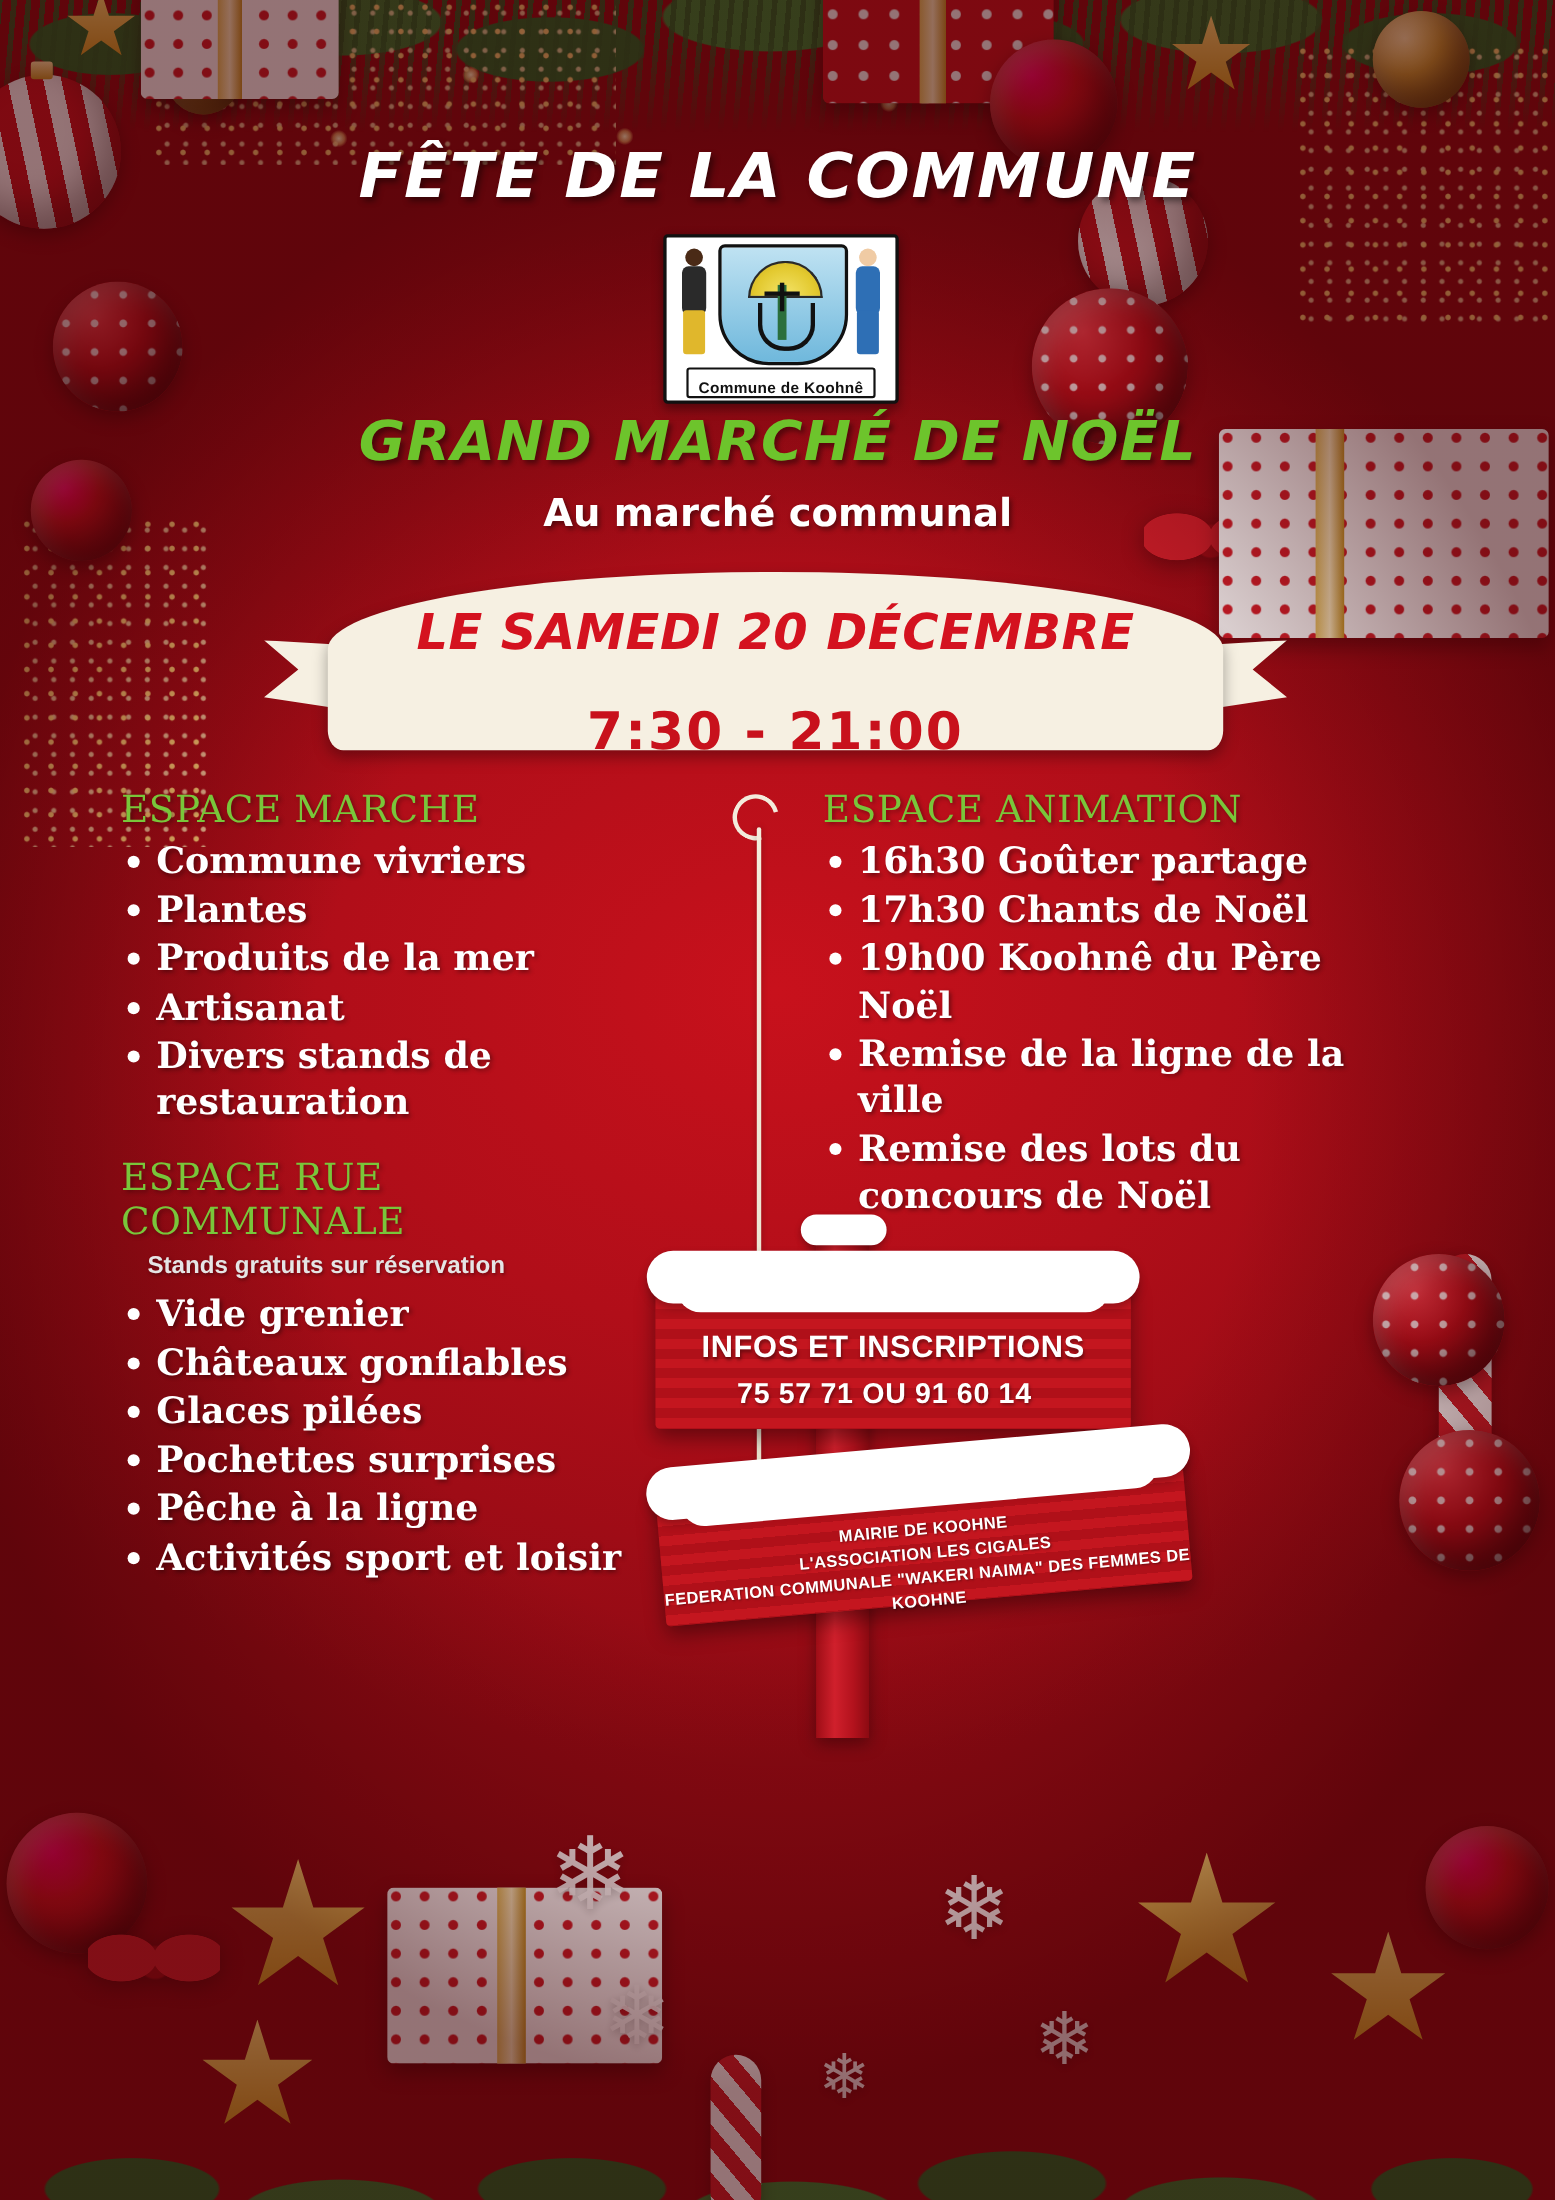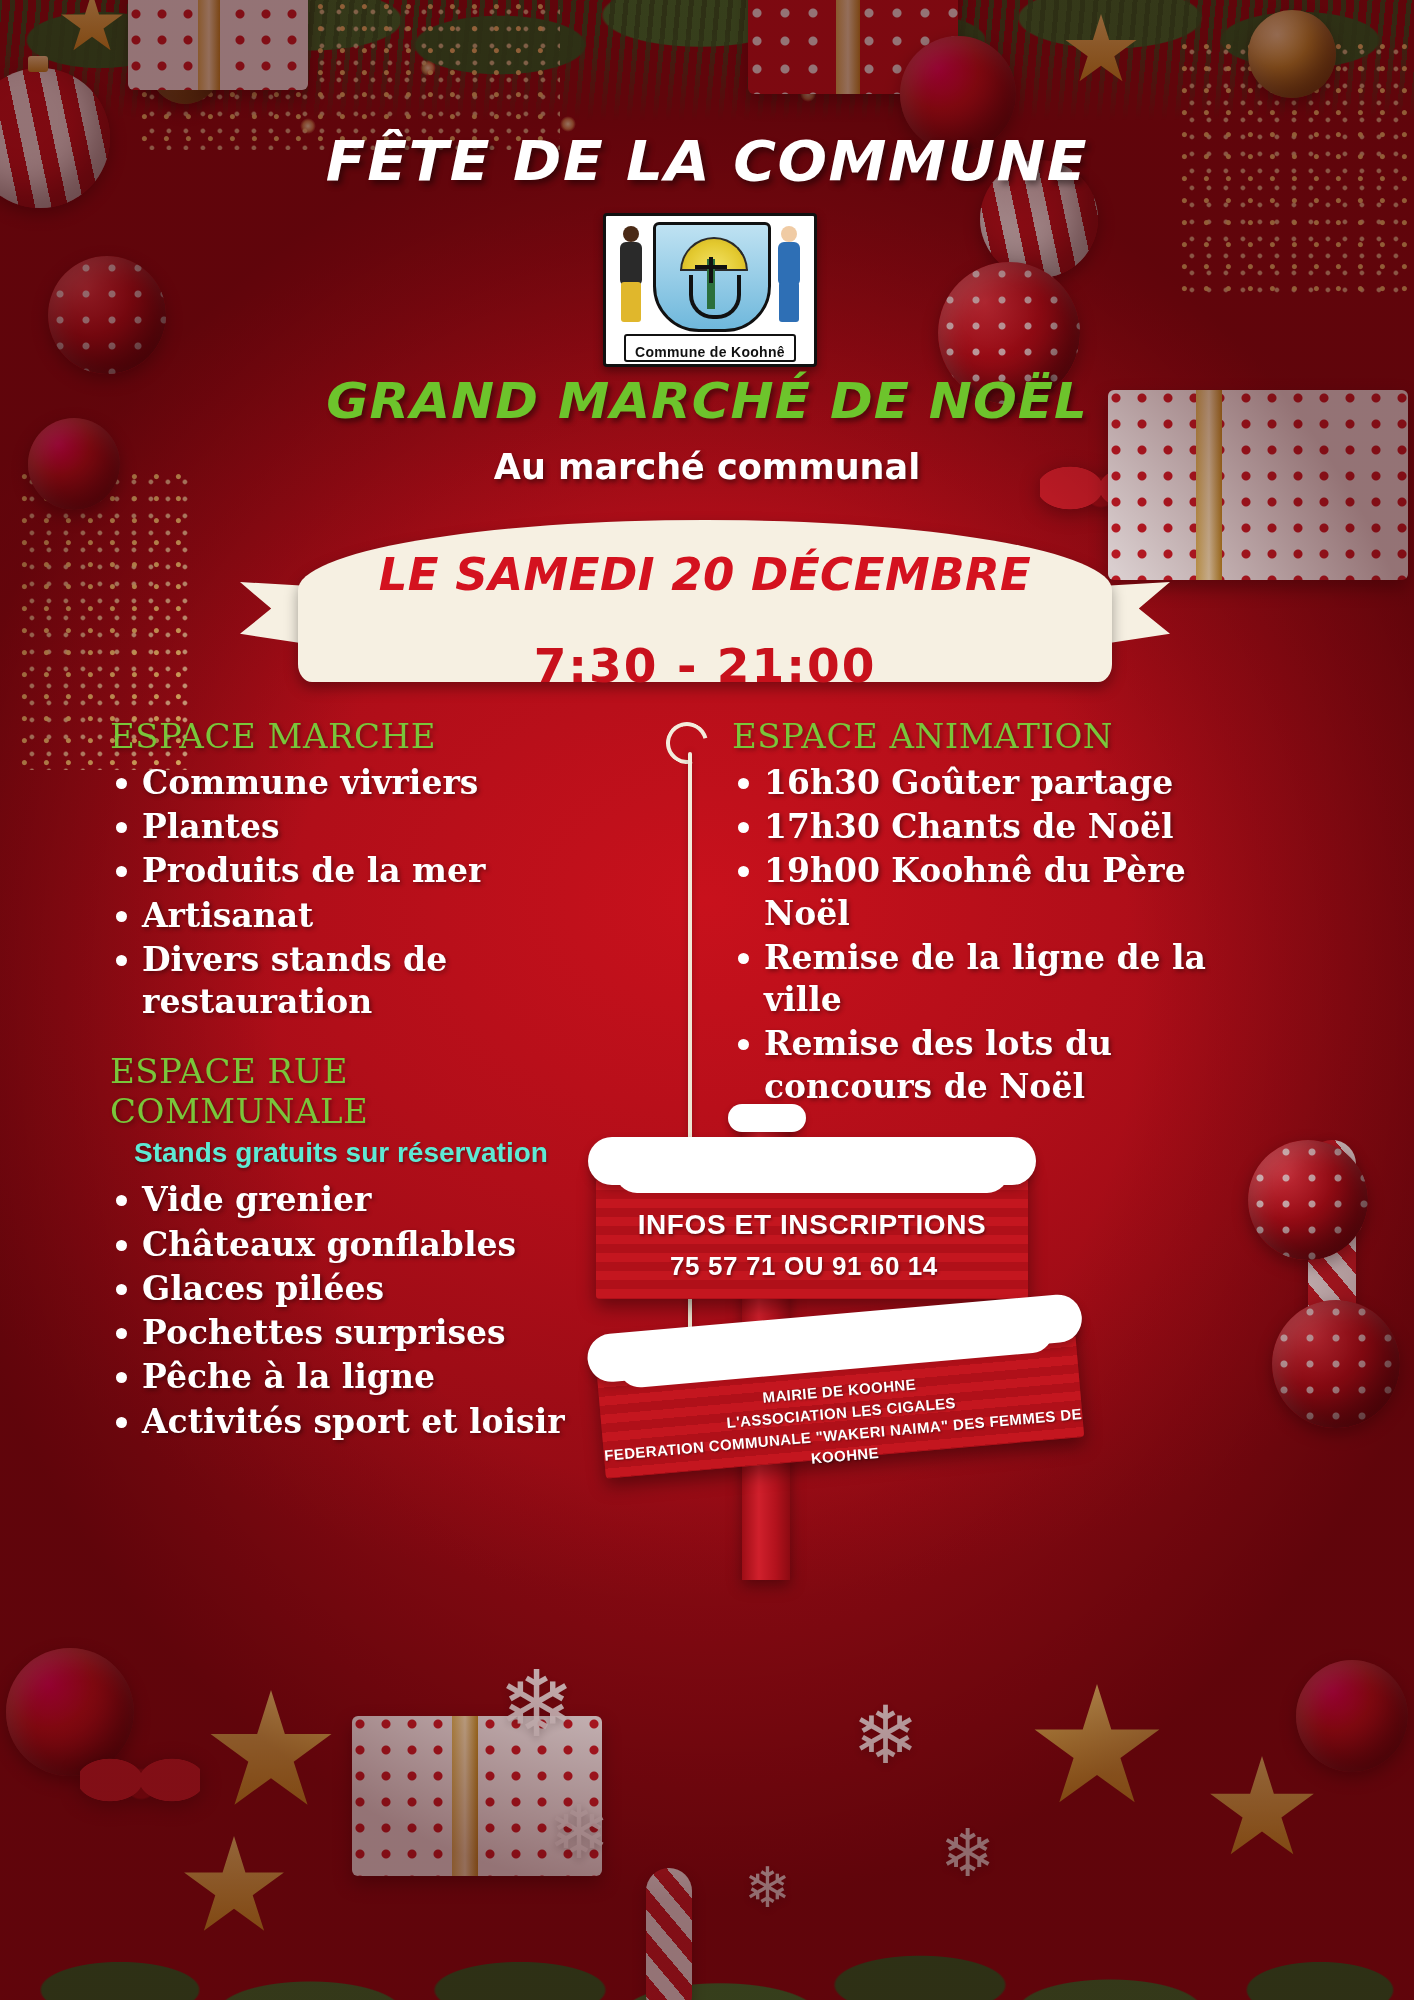--- a/index.html
+++ b/index.html
@@ -195,30 +195,30 @@
   }
   .banner-time{
     position:absolute;left:0;right:0;top:88px;text-align:center;
     font-family:"DejaVu Sans", sans-serif;
     font-weight:bold;font-size:47px;letter-spacing:2px;color:#c8111c;
   }
 
   
   .col{position:absolute;top:716px;}
   .col-left{left:96px;width:470px;}
-  .col-right{left:718px;width:560px;}
+  .col-right{left:734px;width:560px;}
   .sec-head{
     font-family:"DejaVu Serif", serif;
     font-weight:normal;font-size:34px;color:#79c63a;letter-spacing:.5px;
     text-shadow:2px 2px 4px rgba(0,0,0,.35);
     margin:0 0 6px 14px;
   }
   .sec-note{
     font-family:"Liberation Sans", sans-serif;
-    font-size:28px;color:#5eead4;font-weight:bold;margin:0 0 10px 38px;
+    font-size:22px;color:#e5e5e5;font-weight:bold;margin:0 0 10px 38px;
     text-shadow:1px 2px 3px rgba(0,0,0,.35);
   }
   ul.items{margin:0;padding:0 0 0 46px;list-style:none;}
   ul.items li{
     position:relative;
     font-family:"DejaVu Serif", serif;
     font-weight:bold;font-size:33px;line-height:1.28;color:#fff;
     text-shadow:2px 2px 4px rgba(0,0,0,.4);
     margin-bottom:2px;
   }

